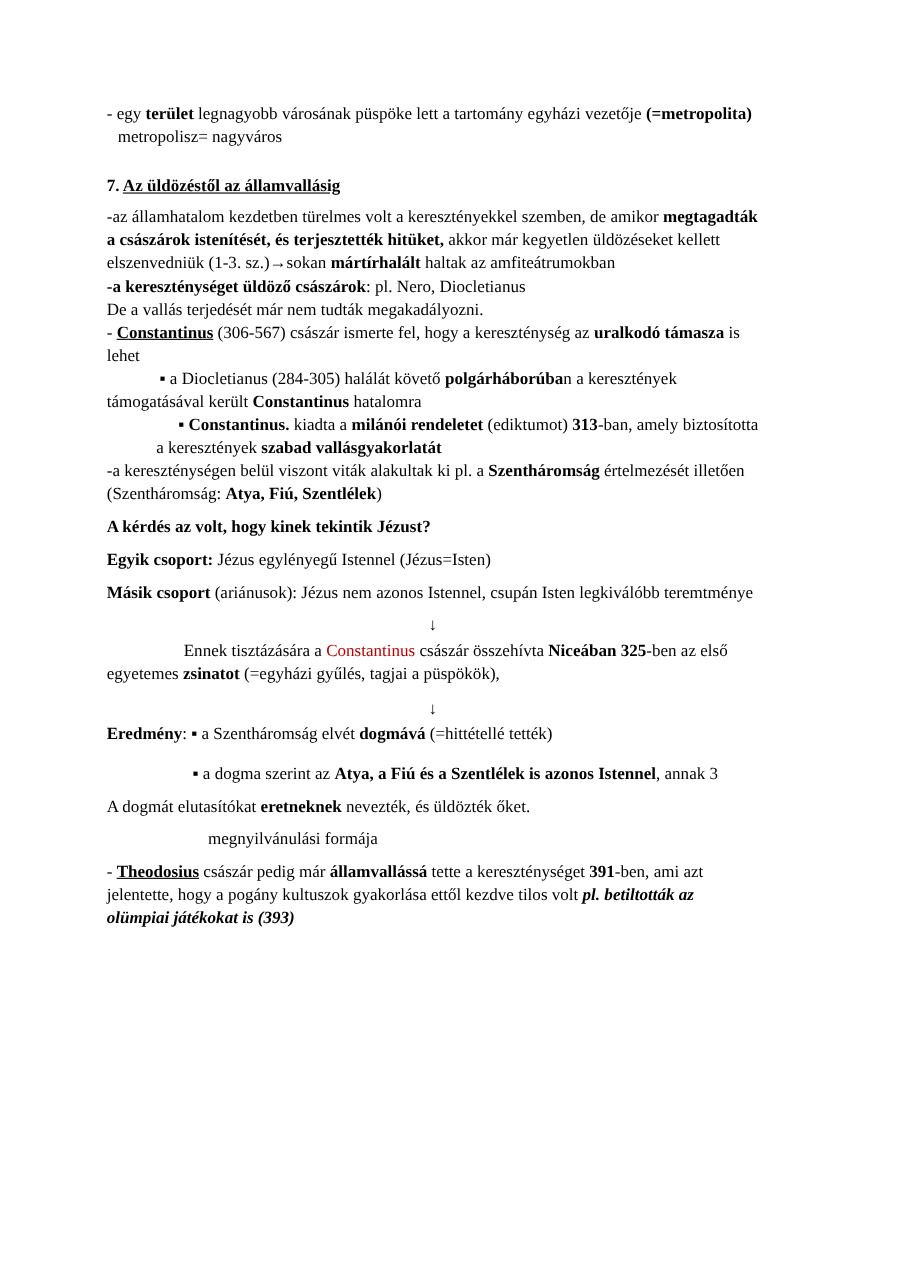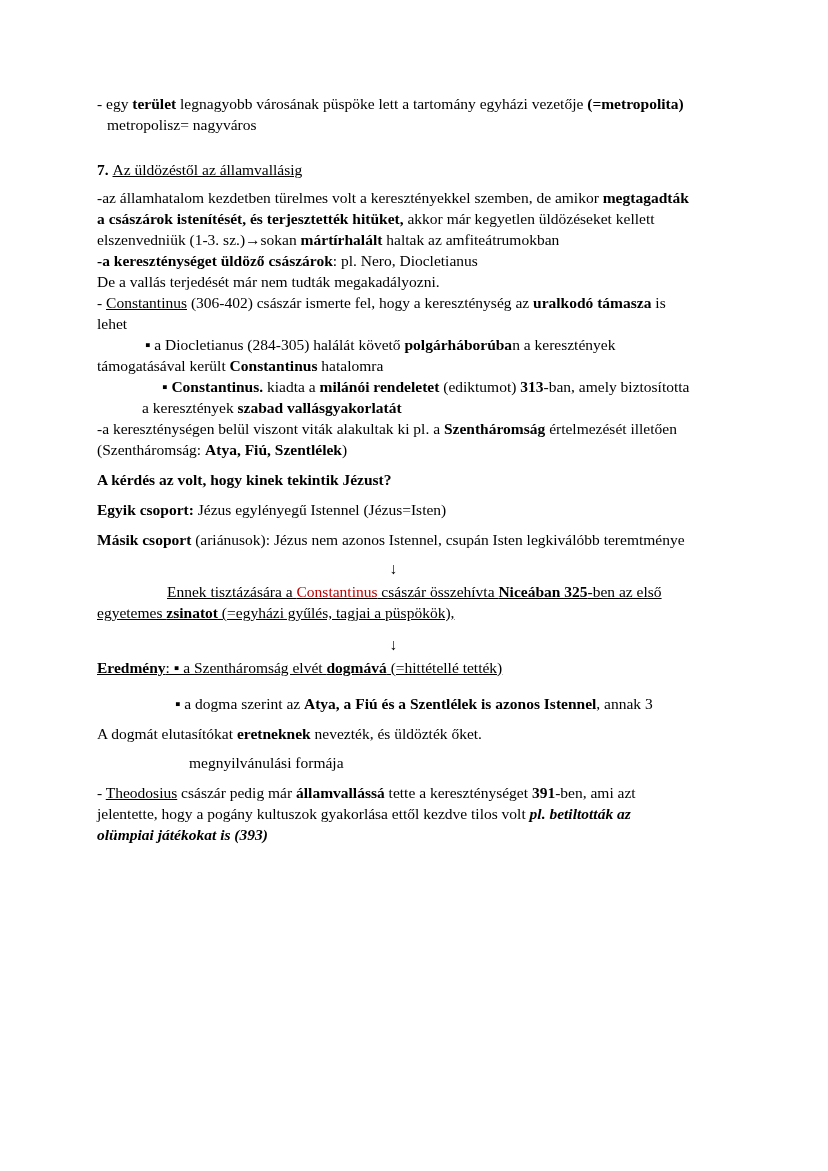--- a/index.html
+++ b/index.html
@@ -14,53 +14,53 @@
     overflow: hidden;
   }
   .page {
     width: 788px;
     height: 1171px;
     padding: 93px 98px 0 97px;
     line-height: 21px;
   }
   .p { margin: 0; }
   .b  { font-weight: bold; }
-  .bu { font-weight: normal; text-decoration: underline; }
+  .bu { font-weight: bold; text-decoration: underline; }
   .bi { font-weight: bold; font-style: italic; }
   .red { color: #c00000; }
   .indent-def { padding-left: 10px; }
   .heading { margin-top: 24px; margin-bottom: 7px; }
   .ti48 { text-indent: 48px; }
   .ti20 { text-indent: 20px; margin-left: 45px; }
   .ti70 { text-indent: 70px; }
   .sp { margin-top: 9px; }
   .arrow { text-align: center; margin-top: 8px; }
   .arrow2 { text-align: center; margin-top: 11px; }
-  .mt2 { margin-top: 2px; text-decoration: underline; }
+  .mt2 { margin-top: 2px; }
   .bullet-dogma { margin-top: 15px; margin-left: 78px; }
   .dogma-cont { margin-top: 8px; margin-left: 92px; }
 </style>
 </head>
 <body>
 
 <div class="page">
 
   <p class="p"><span>- egy </span><span class="b">terület</span><span> legnagyobb városának püspöke lett a tartomány egyházi vezetője </span><span class="b">(=metropolita)</span></p>
 
   <p class="p indent-def"><span>metropolisz= nagyváros</span></p>
 
   <p class="p heading"><span class="b">7. </span><span class="bu">Az üldözéstől az államvallásig</span></p>
 
   <p class="p"><span>-az államhatalom kezdetben türelmes volt a keresztényekkel szemben, de amikor </span><span class="b">megtagadták a császárok istenítését, és terjesztették hitüket,</span><span> akkor már kegyetlen üldözéseket kellett elszenvedniük (1-3. sz.)→sokan </span><span class="b">mártírhalált</span><span> haltak az amfiteátrumokban</span></p>
 
   <p class="p"><span class="b">-a kereszténységet üldöző császárok</span><span>: pl. Nero, Diocletianus</span></p>
 
   <p class="p"><span>De a vallás terjedését már nem tudták megakadályozni.</span></p>
 
-  <p class="p"><span>- </span><span class="bu">Constantinus</span><span> (306-402) császár ismerte fel, hogy a kereszténység az </span><span class="b">uralkodó támasza</span><span> is lehet</span></p>
+  <p class="p"><span>- </span><span class="bu">Constantinus</span><span> (306-567) császár ismerte fel, hogy a kereszténység az </span><span class="b">uralkodó támasza</span><span> is lehet</span></p>
 
   <p class="p ti48"><span>▪ a Diocletianus (284-305) halálát követő </span><span class="b">polgárháborúba</span><span>n a keresztények támogatásával került </span><span class="b">Constantinus</span><span> hatalomra</span></p>
 
   <p class="p ti20"><span>▪ </span><span class="b">Constantinus.</span><span> kiadta a </span><span class="b">milánói rendeletet</span><span> (ediktumot) </span><span class="b">313</span><span>-ban, amely biztosította a keresztények </span><span class="b">szabad vallásgyakorlatát</span></p>
 
   <p class="p"><span>-a kereszténységen belül viszont viták alakultak ki pl. a </span><span class="b">Szentháromság</span><span> értelmezését illetően (Szentháromság: </span><span class="b">Atya, Fiú, Szentlélek</span><span>)</span></p>
 
   <p class="p sp"><span class="b">A kérdés az volt, hogy kinek tekintik Jézust?</span></p>
 
   <p class="p sp"><span class="b">Egyik csoport:</span><span> Jézus egylényegű Istennel (Jézus=Isten)</span></p>

